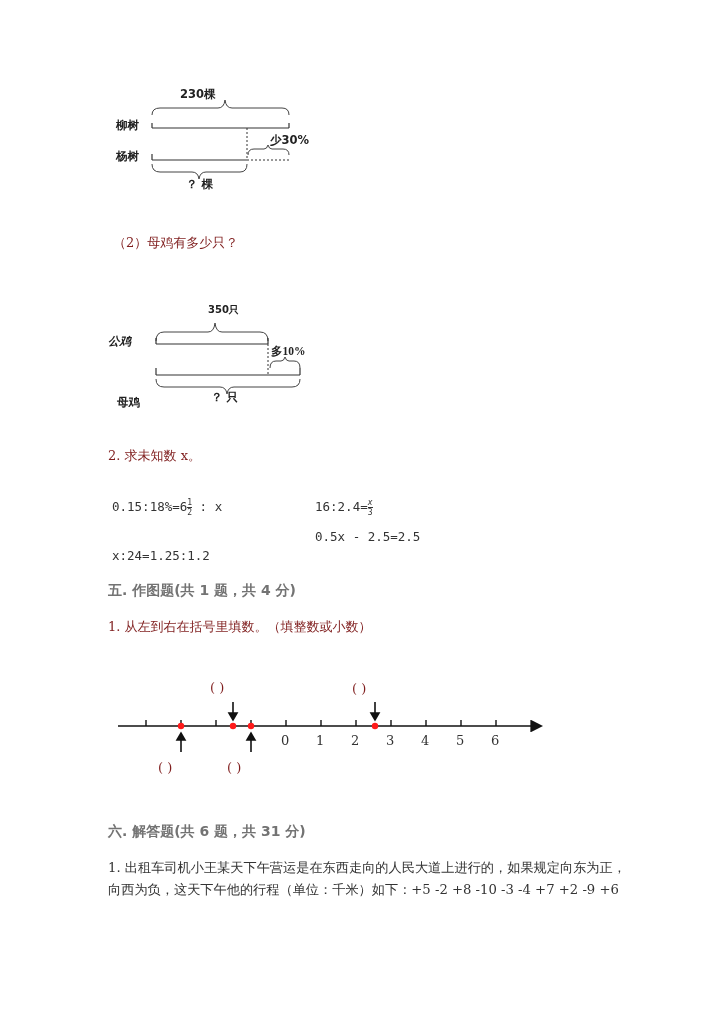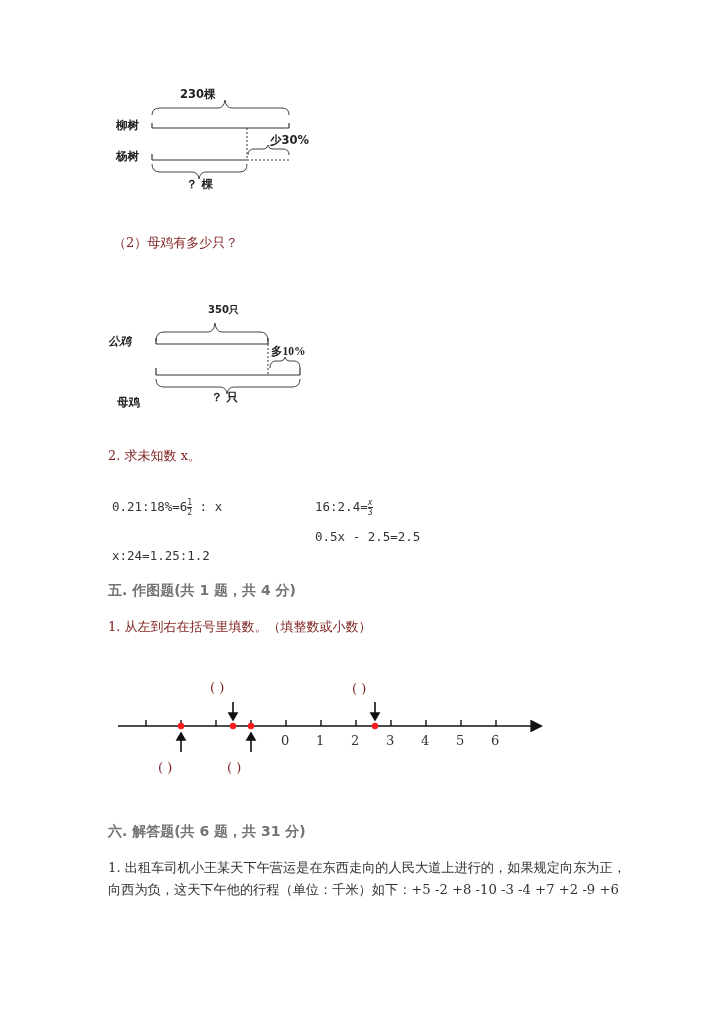--- a/index.html
+++ b/index.html
@@ -61,21 +61,21 @@
   <div class="abs diag-label" style="left:208px;top:303px;font-size:10px;">350只</div>
   <div class="abs diag-label" style="left:108px;top:334px;font-style:italic;">公鸡</div>
   <div class="abs diag-label" style="left:117px;top:364px;margin-top:31px;">母鸡</div>
   <div class="abs diag-label" style="left:271px;top:344px;font-family:Liberation Serif, serif;">多10%</div>
   <div class="abs diag-label" style="left:211px;top:390px;">？ 只</div>
 </div>
 
 <div class="abs txt" style="left:108px;top:447px;">2. 求未知数 x。</div>
 
 <div class="abs eq" style="left:112px;top:498px;">
-  <span>0.21:18%=6</span><span class="frac"><span style="border-bottom:1px solid #333;">1</span><span>2</span></span><span> : x</span>
+  <span>0.15:18%=6</span><span class="frac"><span style="border-bottom:1px solid #333;">1</span><span>2</span></span><span> : x</span>
 </div>
 <div class="abs eq" style="left:315px;top:498px;">
   <span>16:2.4=</span><span class="frac"><span style="border-bottom:1px solid #333;font-style:italic;">x</span><span>3</span></span>
 </div>
 <div class="abs eq" style="left:112px;top:548px;">x:24=1.25:1.2</div>
 <div class="abs eq" style="left:315px;top:529px;">0.5x - 2.5=2.5</div>
 
 <div class="abs heading" style="left:108px;top:582px;">五. 作图题(共 1 题，共 4 分)</div>
 <div class="abs txt" style="left:108px;top:618px;">1. 从左到右在括号里填数。（填整数或小数）</div>
 

